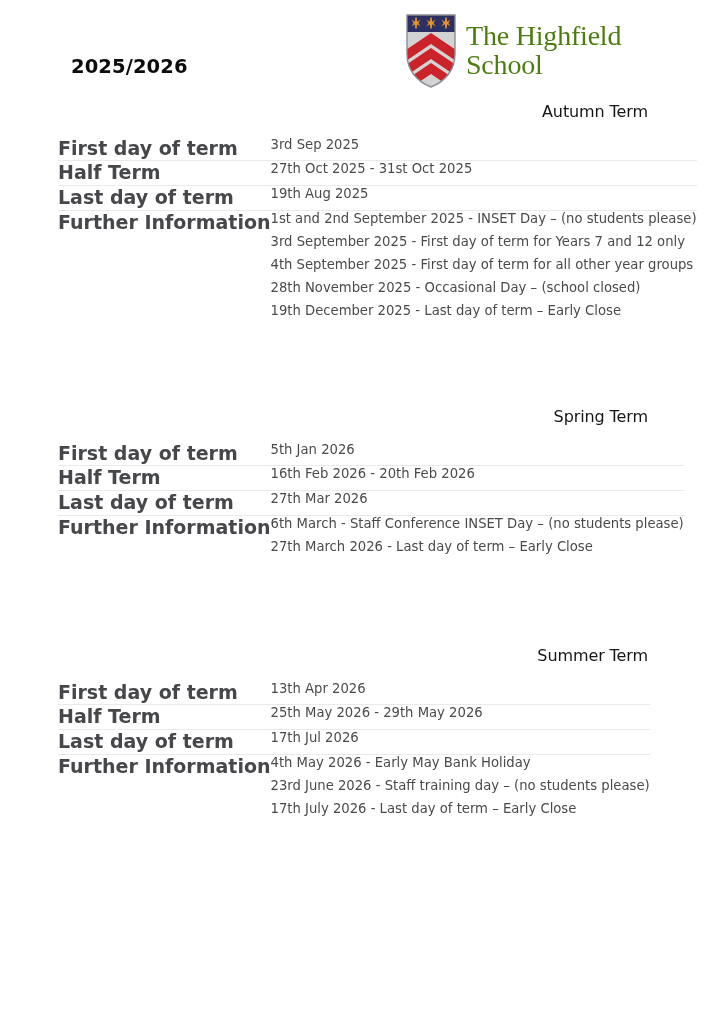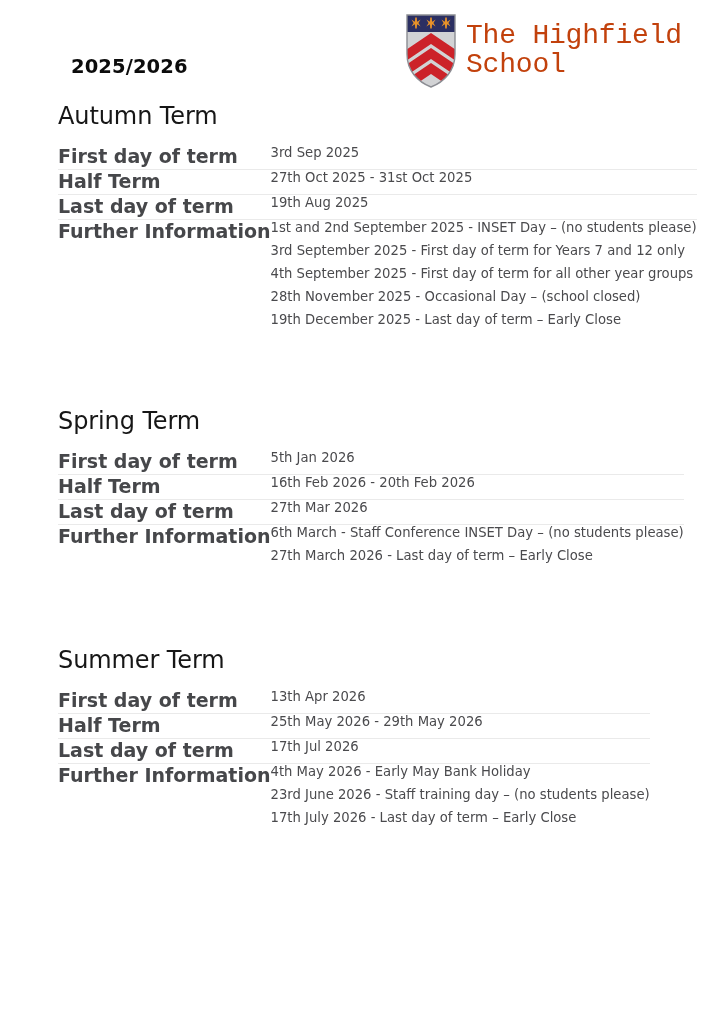--- a/index.html
+++ b/index.html
@@ -53,46 +53,47 @@
     gap: 10px;
   }
 
   .crest {
     width: 50px;
     height: 74px;
     display: block;
   }
 
   .wordmark {
-    font-family: Liberation Mono, monospace;
-    color: #c2410c;
+    font-family: Liberation Serif, serif;
+    color: #4d7c0f;
     font-size: 28px;
     line-height: 1.03;
     letter-spacing: -0.2px;
     white-space: nowrap;
   }
   .wordmark-line {
     display: block;
   }
 
   
   .term-section {
     position: absolute;
     left: 58px;
     width: 590px;
   }
 
   .term-heading {
-    font-size: 24px;
+    font-size: 16px;
     font-weight: 400;
     color: #161616;
     letter-spacing: -0.1px;
     margin: 0 0 16px 0;
     line-height: 1.1;
     font-family: "DejaVu Sans", "Liberation Sans", sans-serif;
+    text-align: right;
   }
 
   .term-table {
     width: 590px;
     border-collapse: collapse;
   }
 
   .term-table tr {
     border-bottom: 1px solid #eaeaea;
   }

